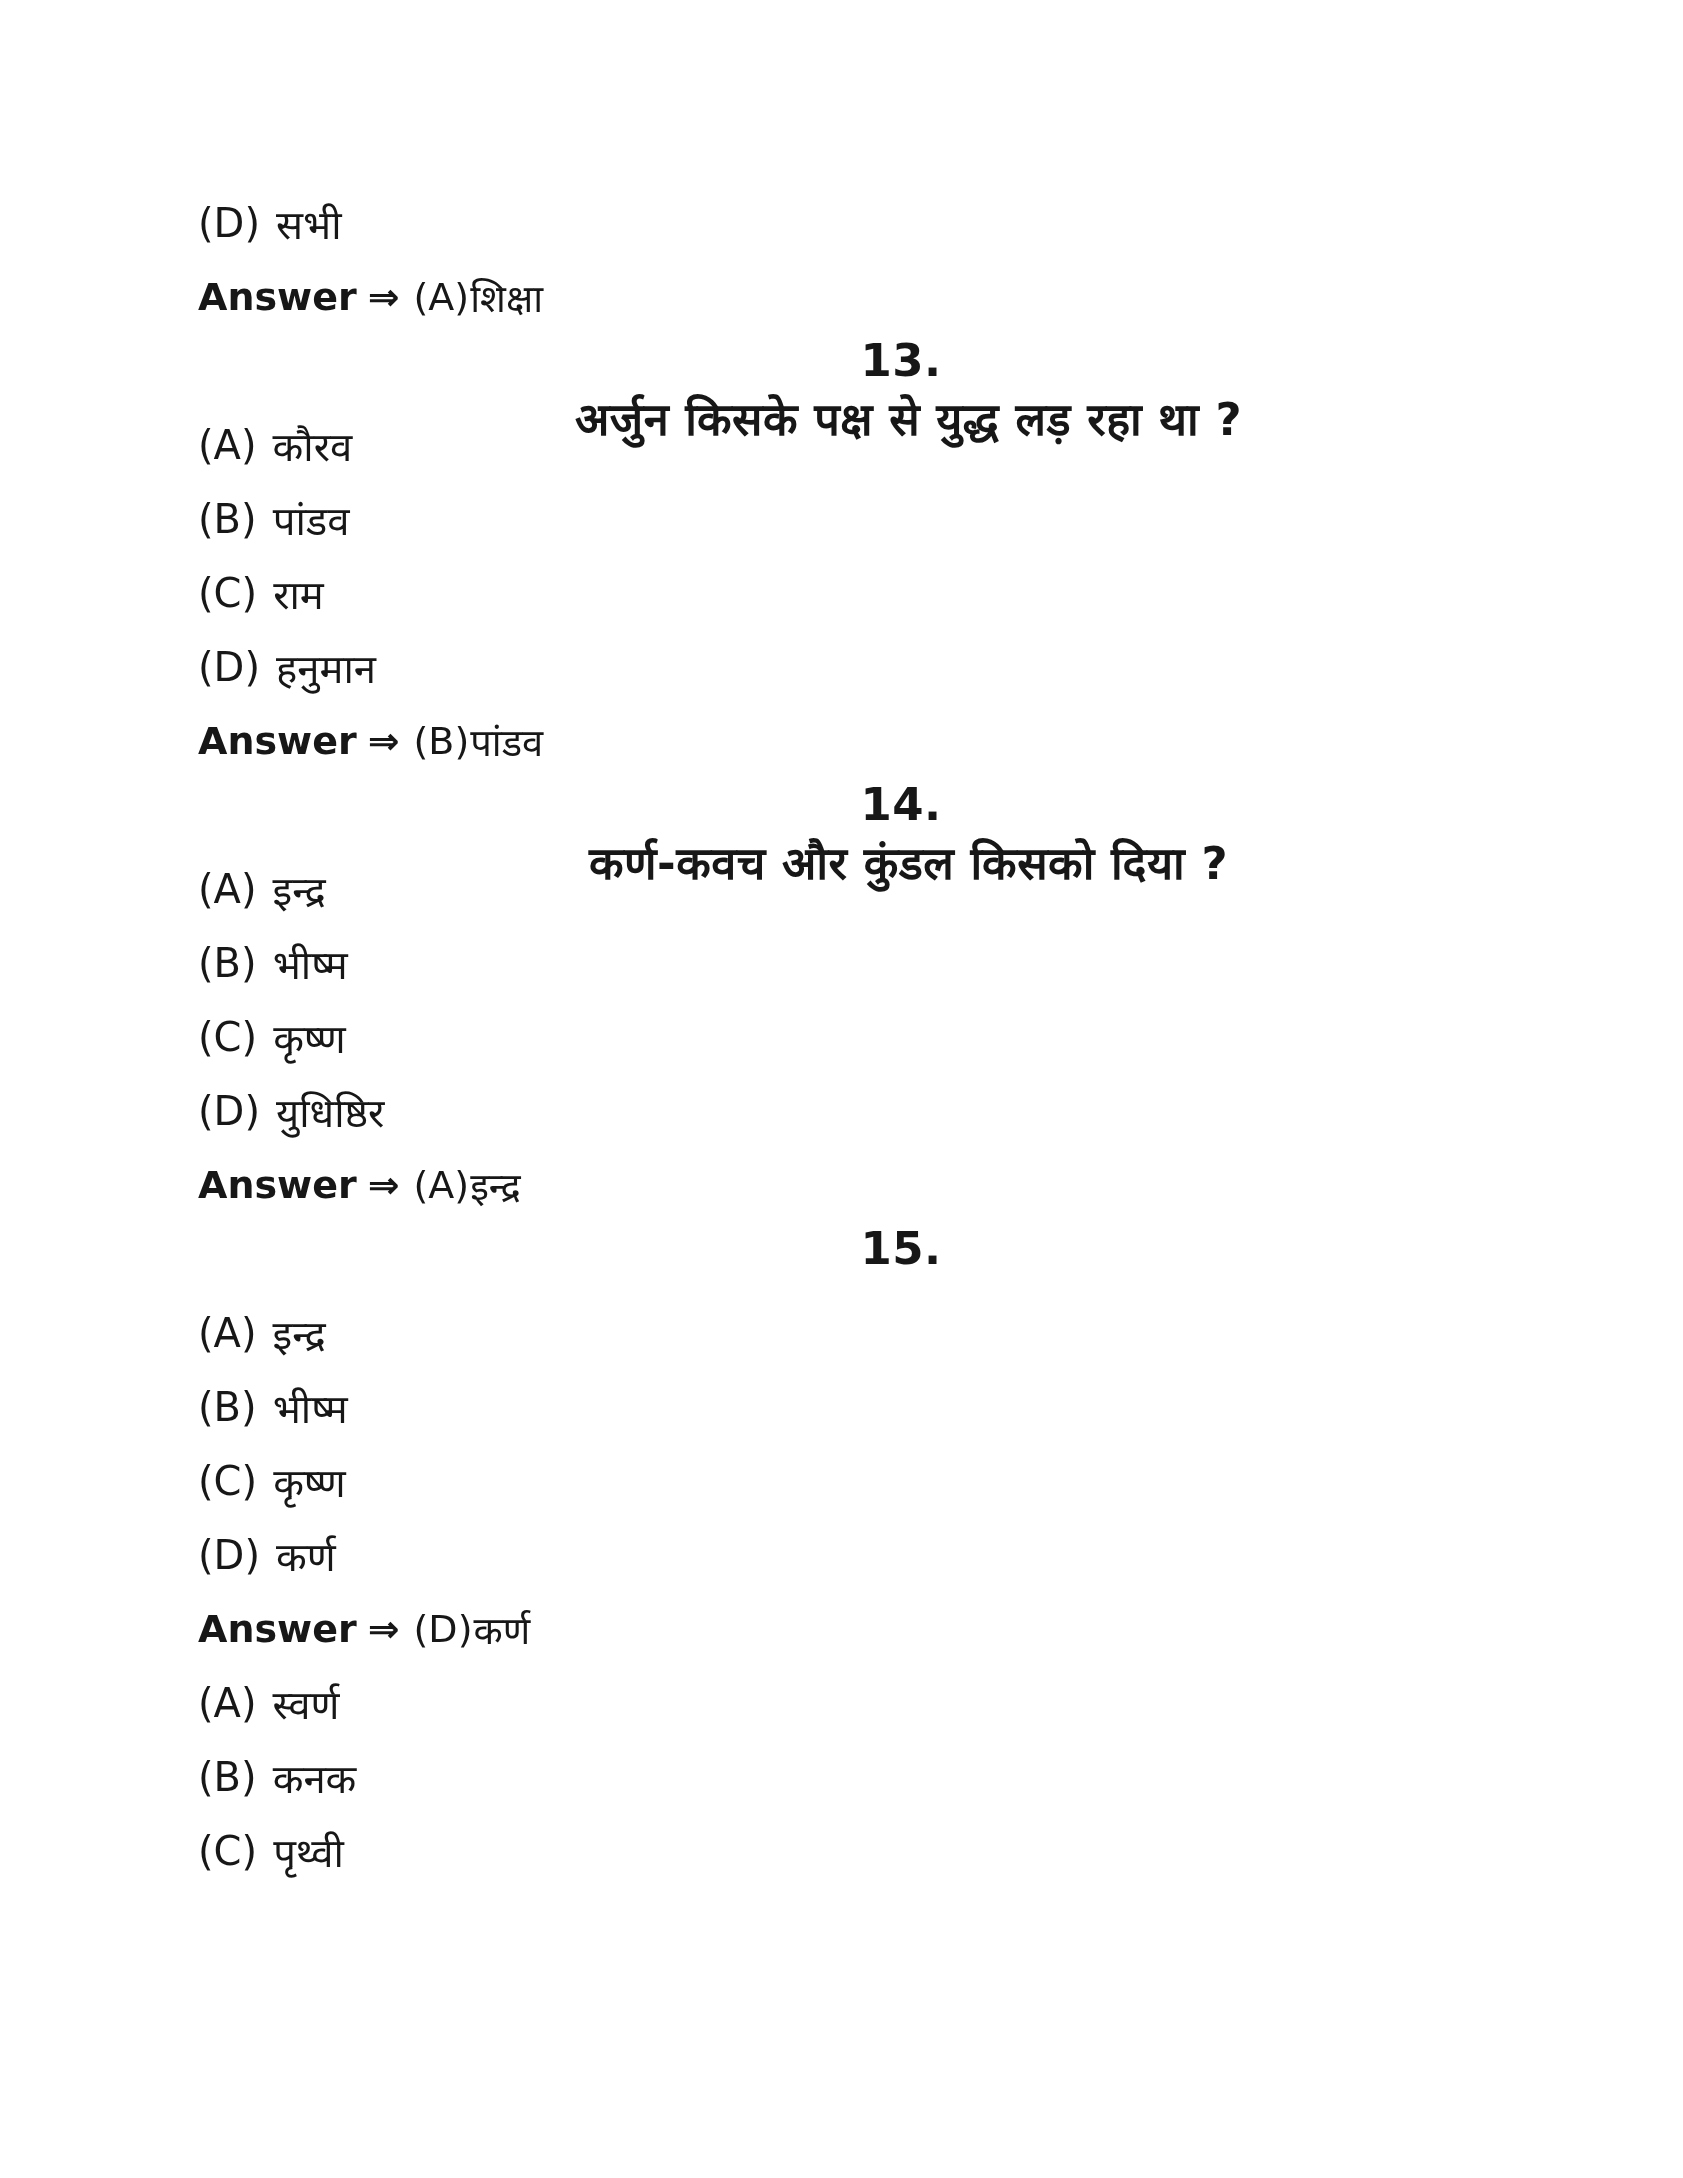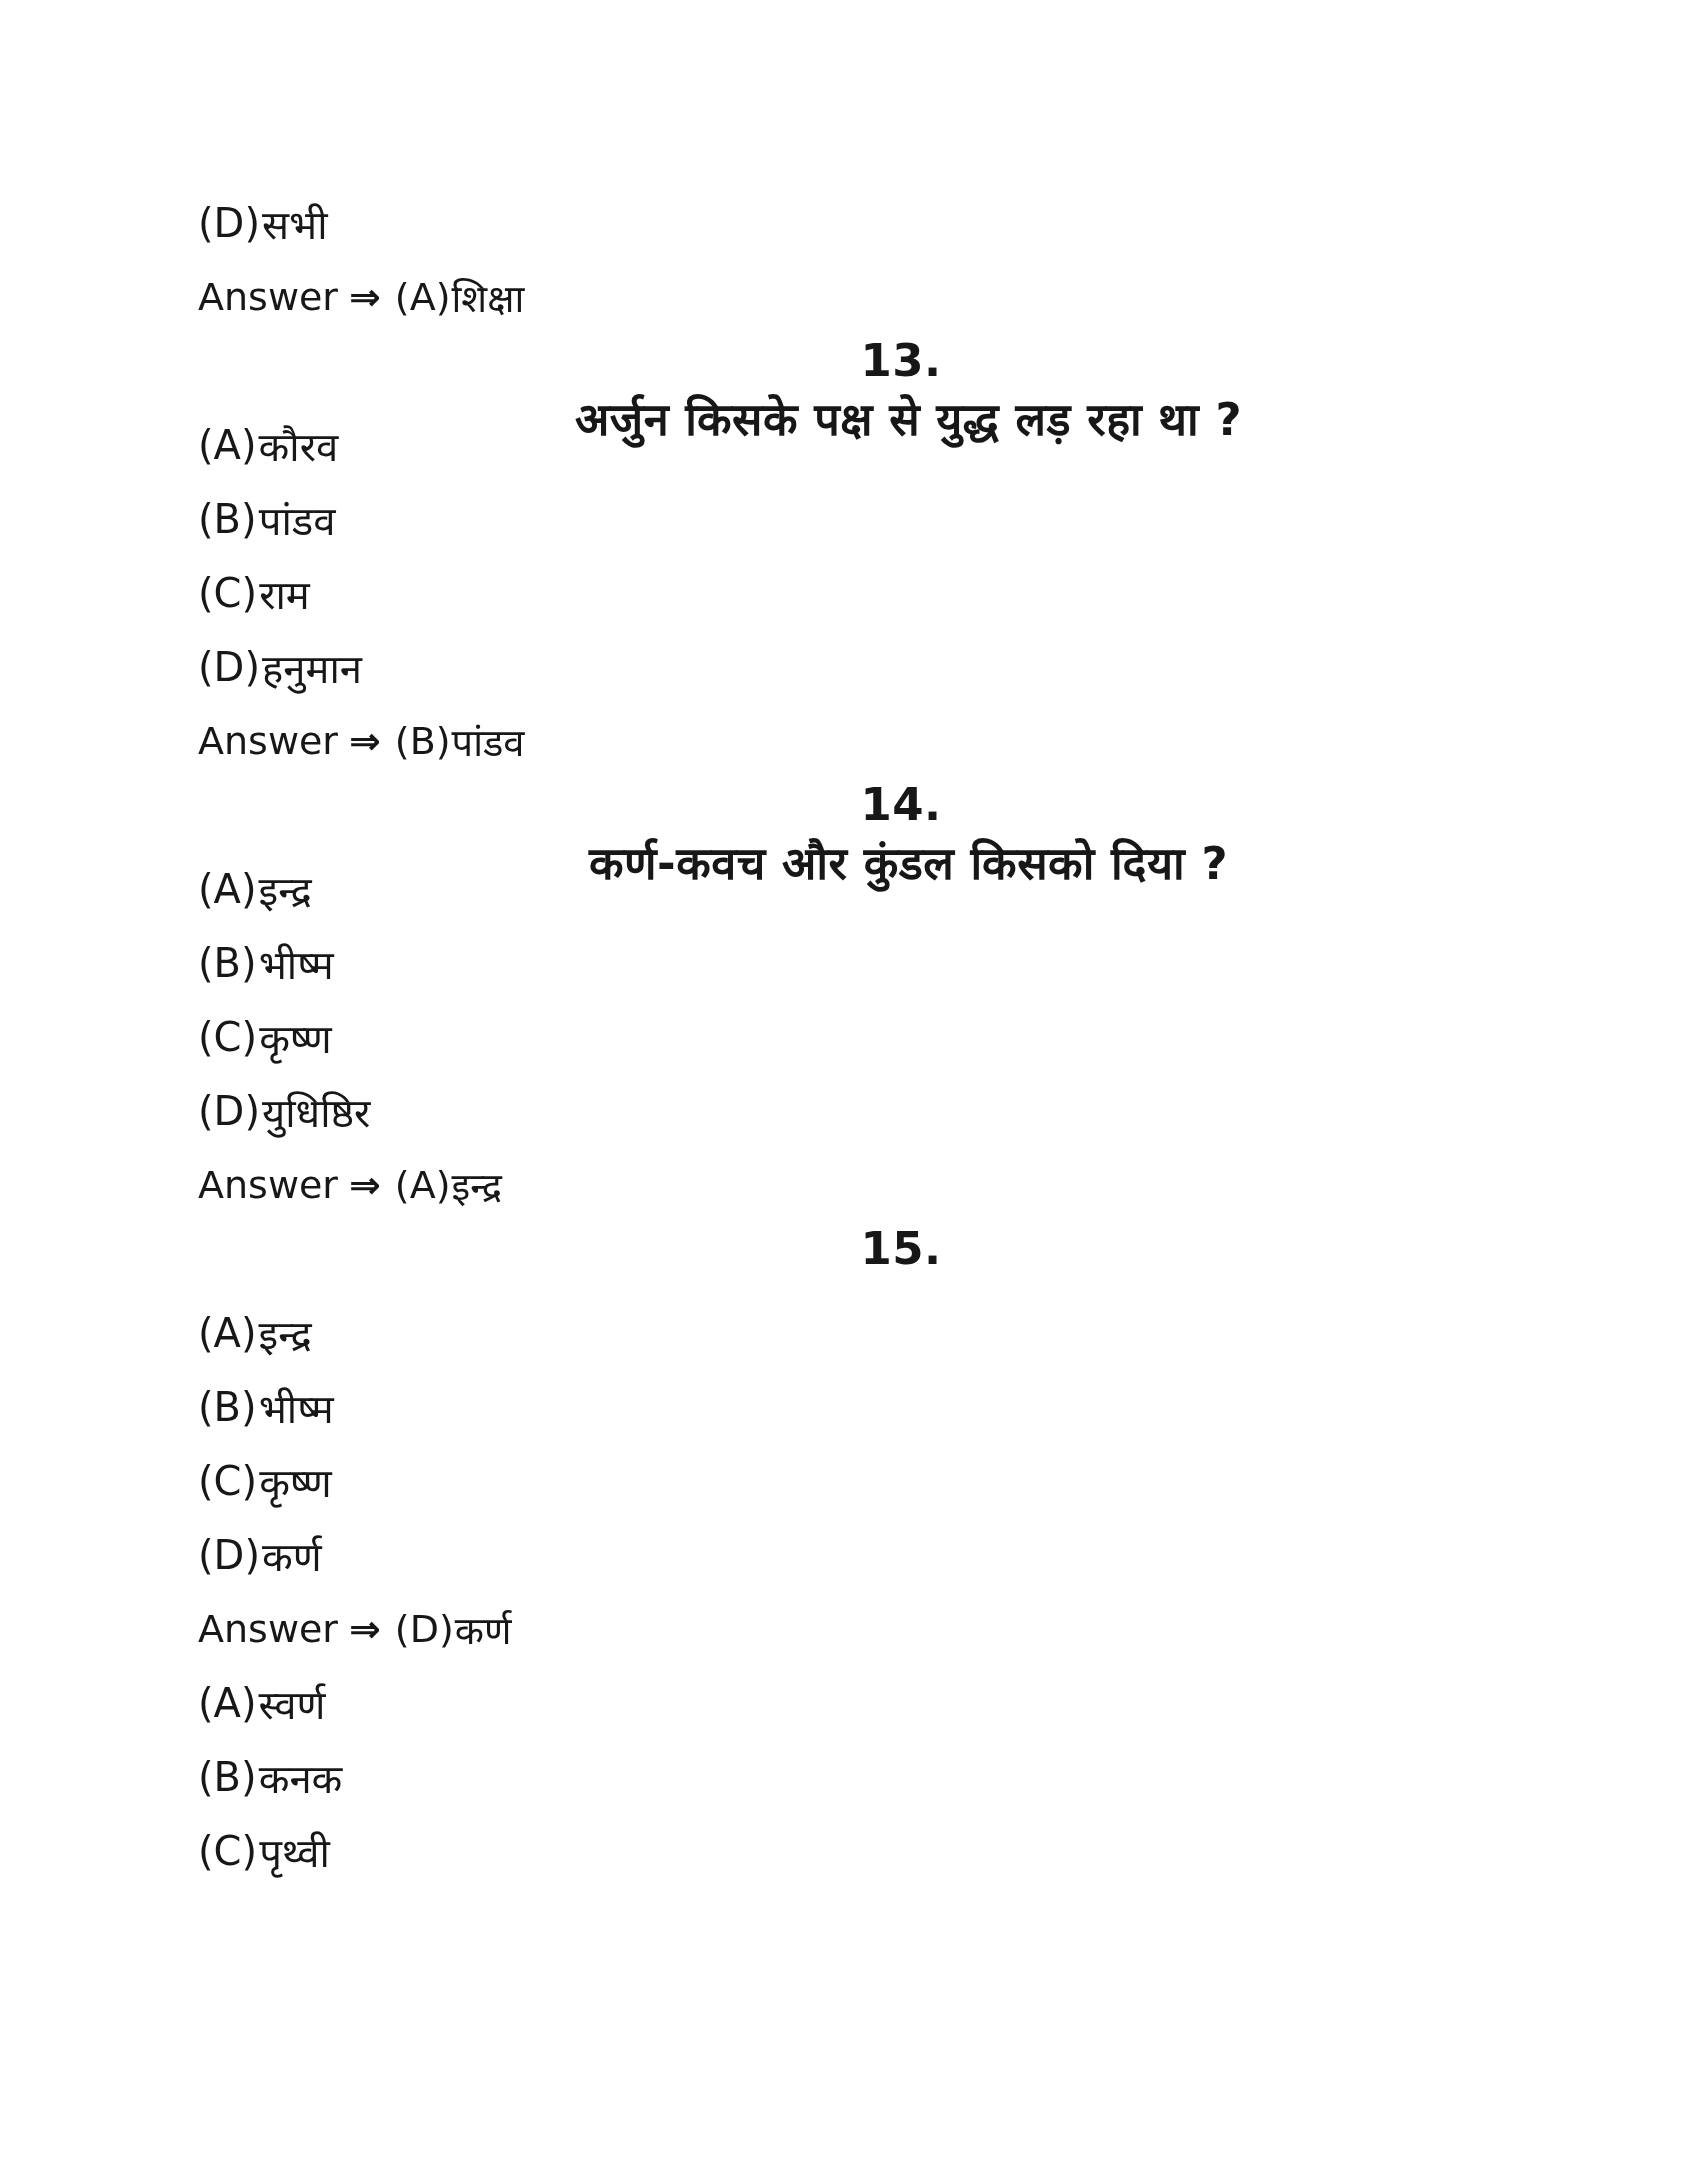--- a/index.html
+++ b/index.html
@@ -22,23 +22,23 @@
     top: 186px;
     width: 1406px;
   }
   .line {
     height: 74px;
     display: flex;
     align-items: center;
     white-space: nowrap;
   }
   .option { font-size: 40px; font-weight: 400; }
-  .option .opt-text { margin-left: 2px; }
+  .option .opt-text { margin-left: 16px; }
   .answer { font-size: 38px; }
-  .answer .ans-prefix { font-weight: 400; }
+  .answer .ans-prefix { font-weight: 700; }
   .answer .ans-arrow { font-weight: 700; margin-left: 11px; }
   .answer .ans-label { margin-left: 14px; font-weight: 400; }
   .answer .ans-text { margin-left: 1px; font-weight: 400; }
   .question { font-size: 45px; font-weight: 700; letter-spacing: 0.5px; flex-direction: column; }
   .question .q-text { margin-left: 15px; }
 </style>
 </head>
 <body>
 
 <div class="page">

